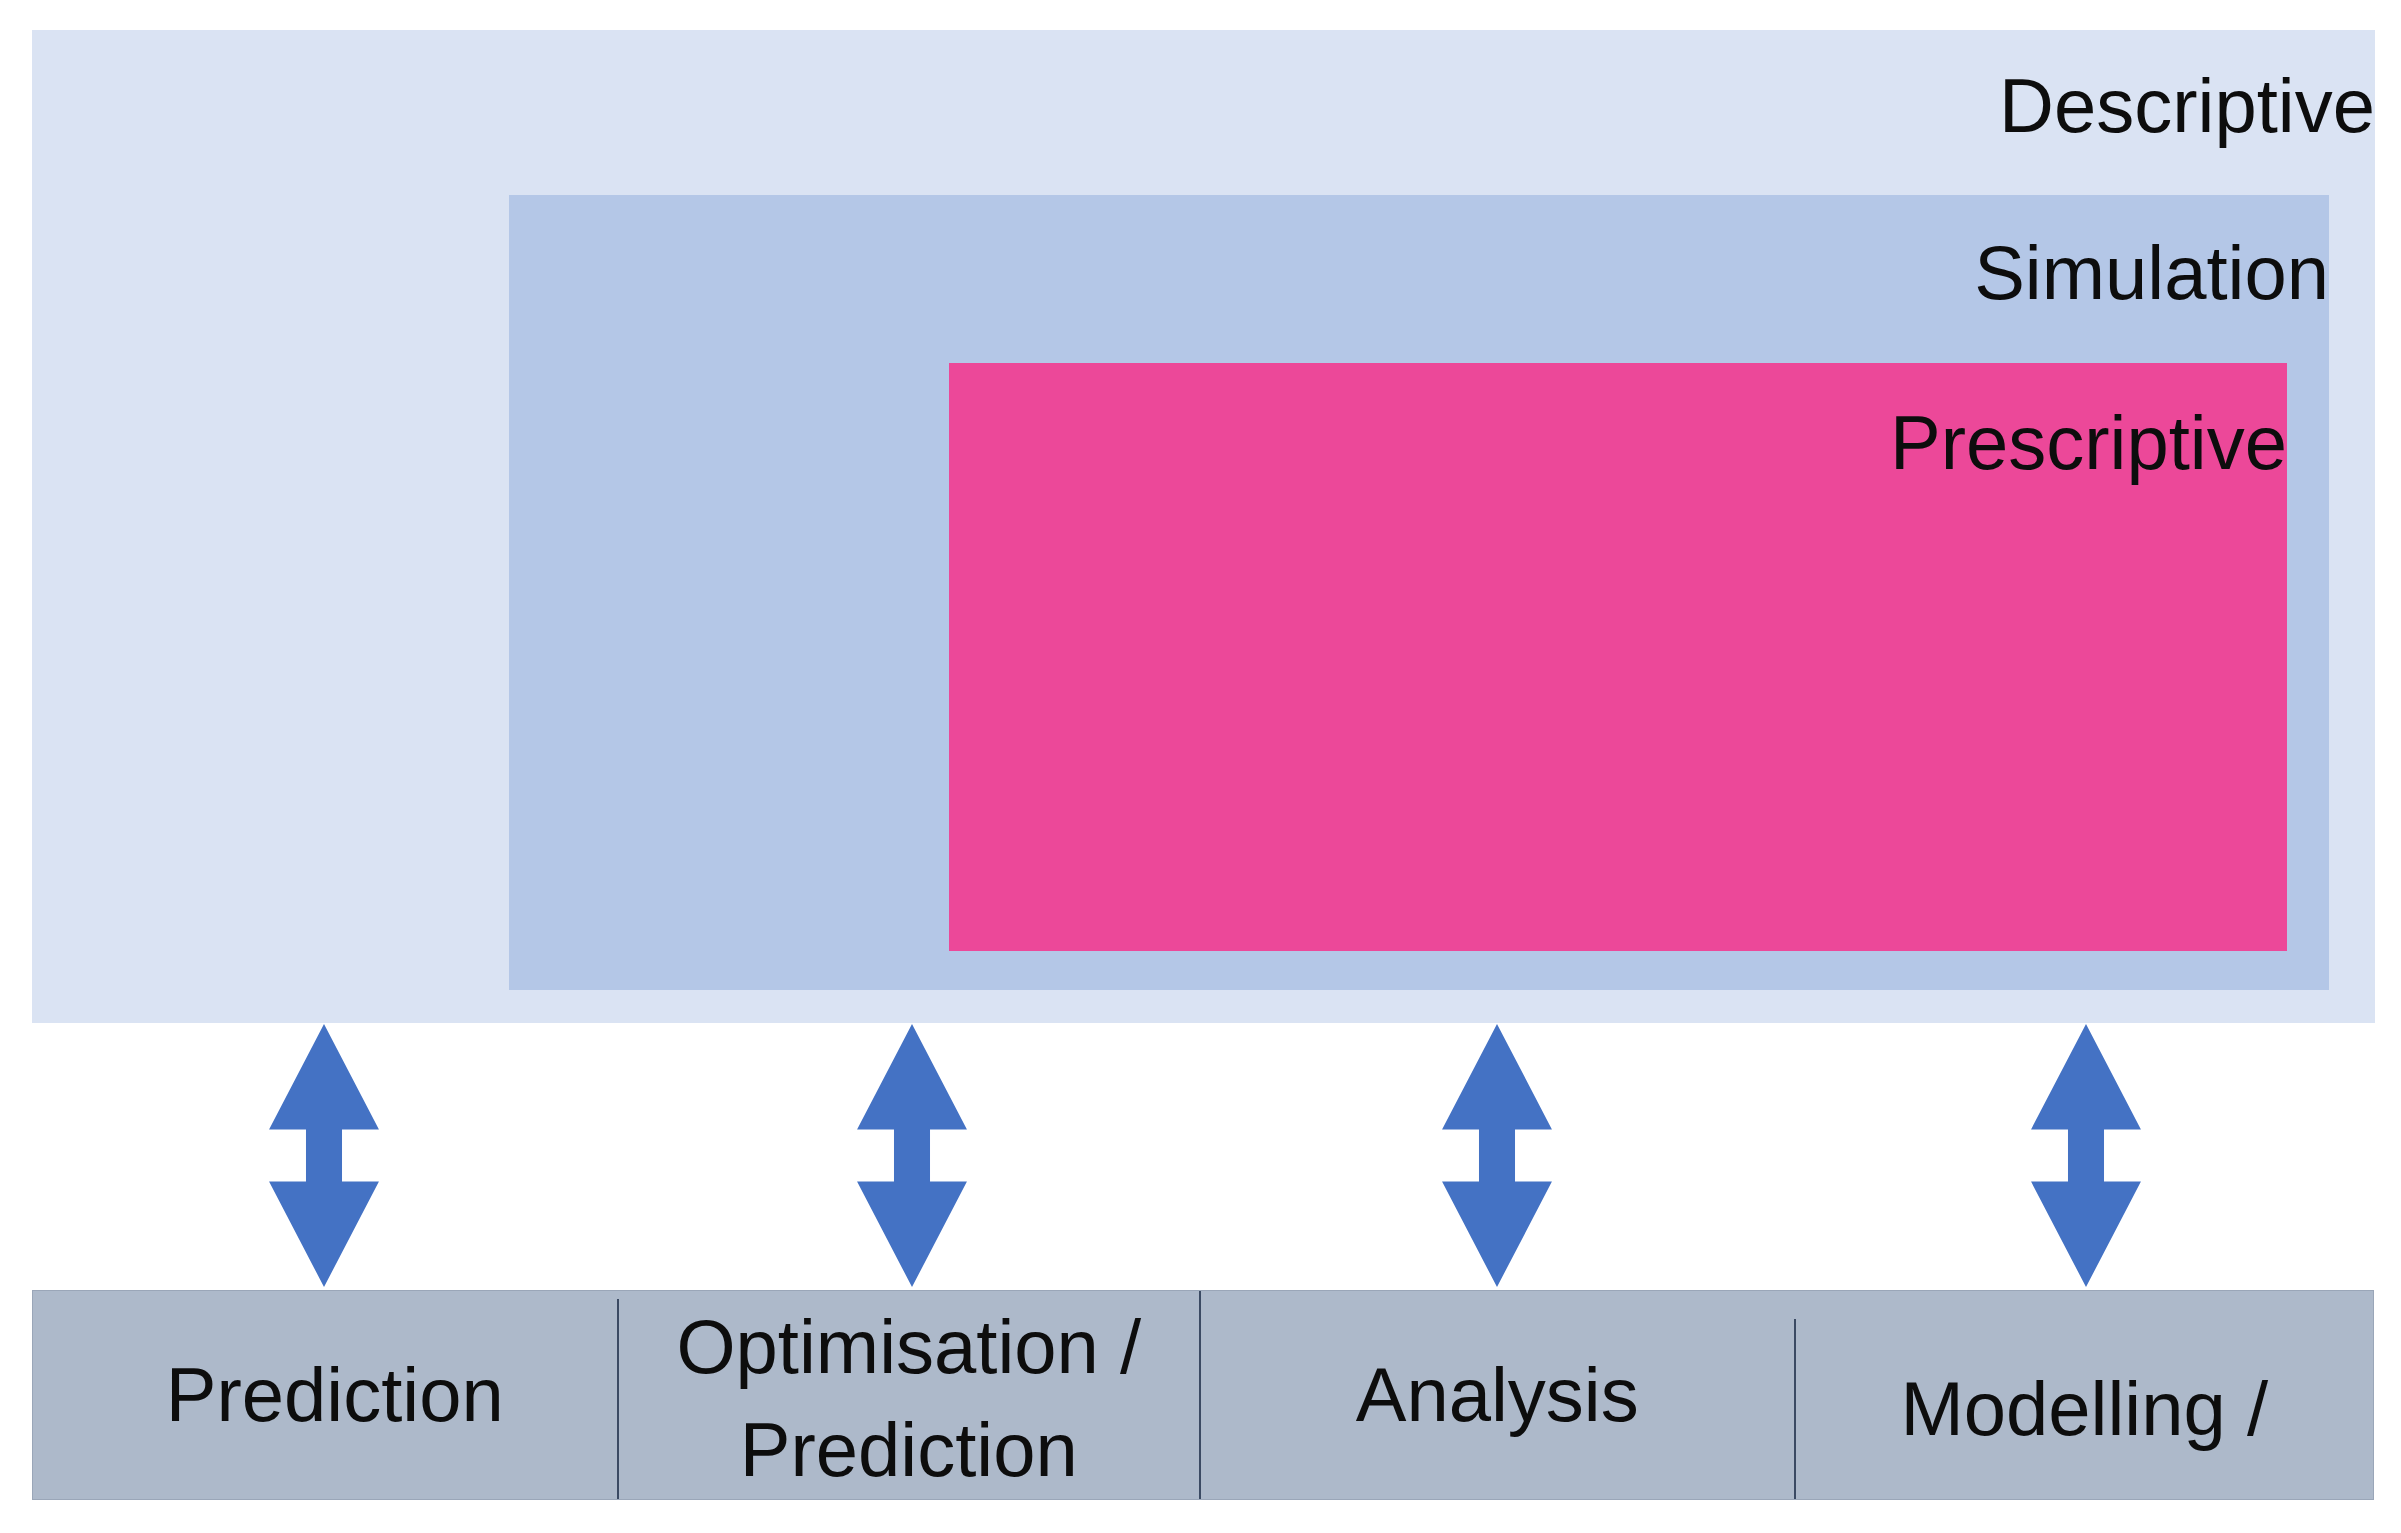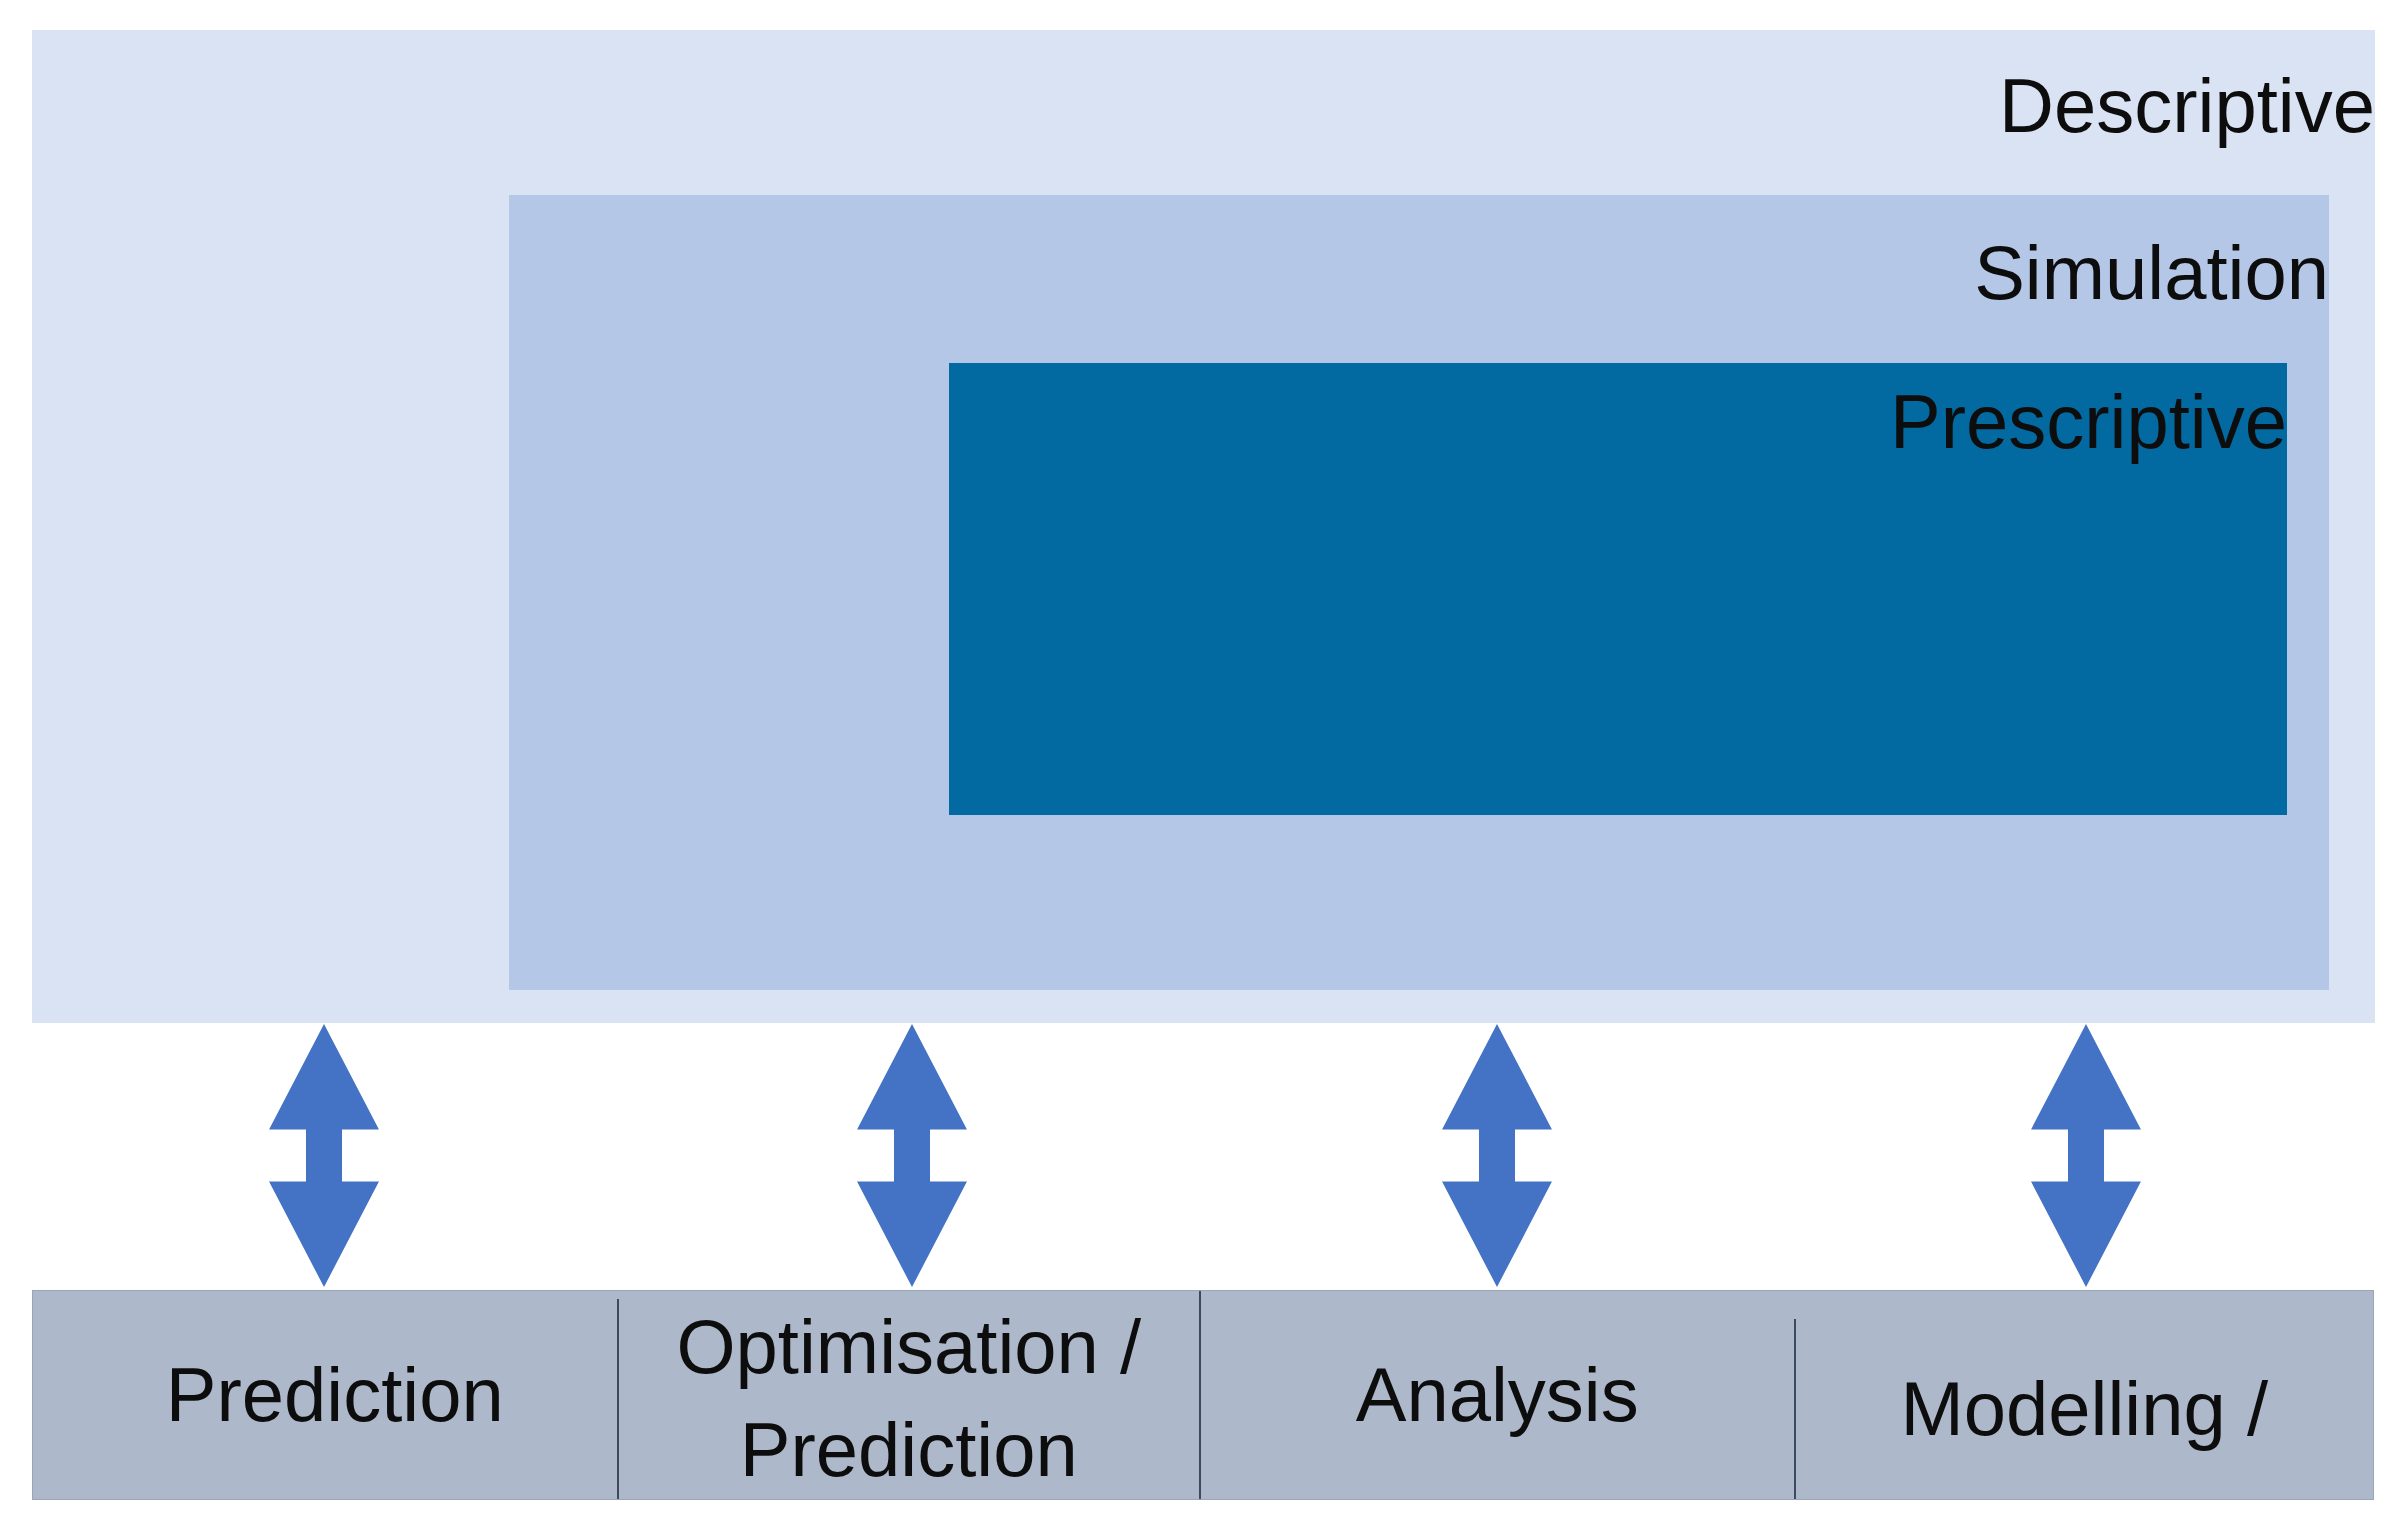--- a/index.html
+++ b/index.html
@@ -34,23 +34,23 @@
     padding: 34px 0 0 36px;
   }
   .box-predictive {
     left: 509px; top: 195px;
     width: 1820px; height: 795px;
     background: #b4c7e7;
     padding: 36px 0 0 43px;
   }
   .box-prescriptive {
     left: 949px; top: 363px;
-    width: 1338px; height: 452px;
-    background: #0369a1;
-    padding: 17px 0 0 41px;
+    width: 1338px; height: 588px;
+    background: #ec4899;
+    padding: 38px 0 0 41px;
   }
   .arrow {
     position: absolute;
     top: 1024px;
     width: 110px;
     height: 263px;
   }
   .arrow-1 { left: 269px; }
   .arrow-2 { left: 857px; }
   .arrow-3 { left: 1442px; }

